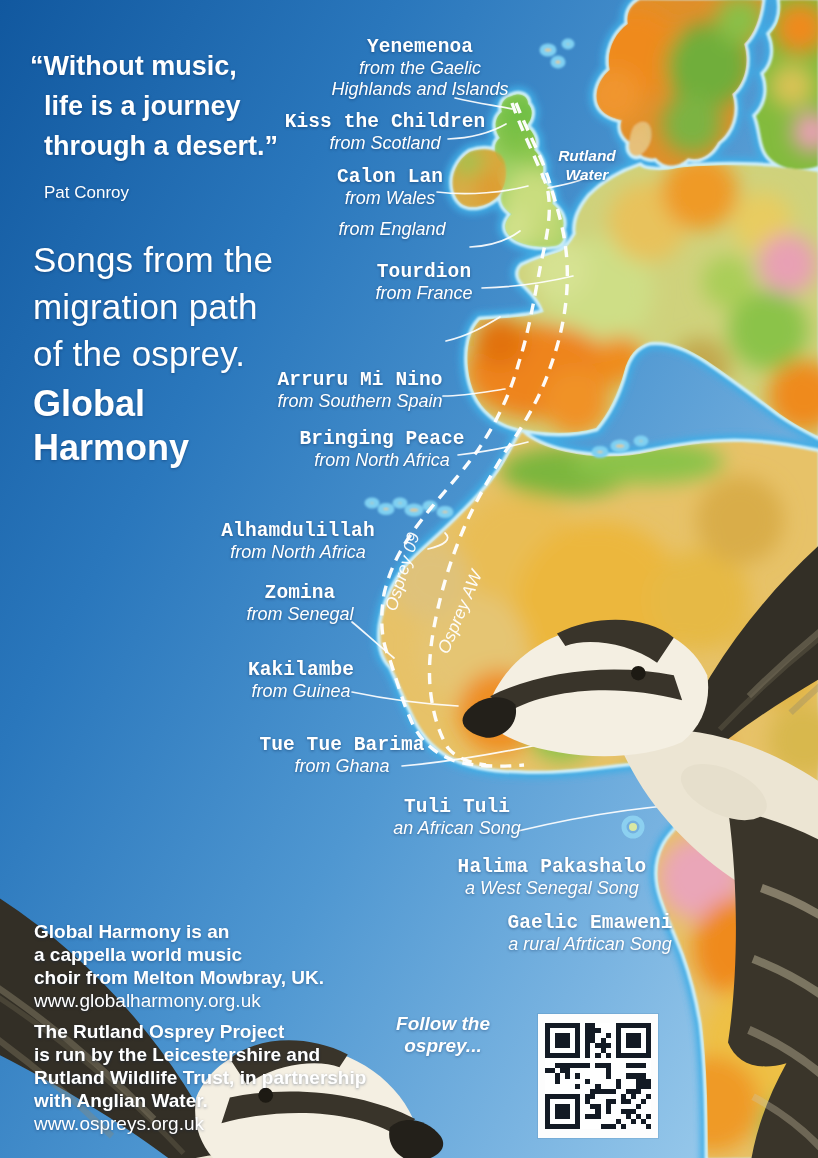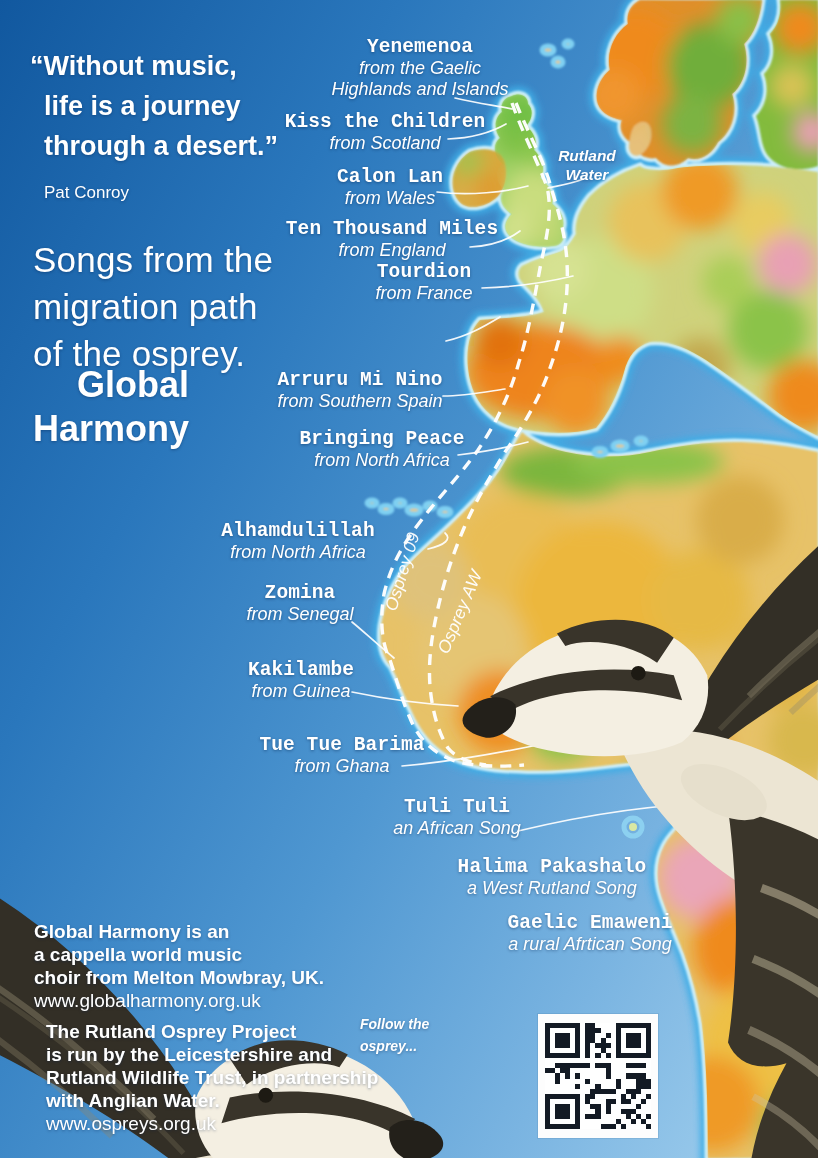--- a/index.html
+++ b/index.html
@@ -12,42 +12,42 @@
   [data-bind]{white-space:pre-line;}
   svg text[data-bind]{white-space:normal;}
   .txt{position:absolute;text-shadow:0 1px 3px rgba(0,30,70,.38);}
   .map-svg{position:absolute;left:0;top:0;}
   
   .quote{left:30px;top:46px;font-size:27px;font-weight:bold;line-height:40px;}
   .quote-text{padding-left:14px;text-indent:-14px;}
   .quote-attrib{font-size:17px;font-weight:normal;padding-left:14px;margin-top:16px;line-height:22px;}
   
   .title-light{left:33px;top:236px;font-size:35px;line-height:47px;font-weight:normal;letter-spacing:.2px;}
-  .title-bold{left:33px;top:363px;font-size:36px;line-height:44px;font-weight:bold;text-align:right;}
+  .title-bold{left:33px;top:382px;font-size:36px;line-height:44px;font-weight:bold;}
   
   .song{position:absolute;transform:translateX(-50%);text-align:center;text-shadow:0 1px 3px rgba(0,30,70,.45);}
   .song-title{font-size:19.5px;font-weight:bold;line-height:21px;letter-spacing:.1px;font-family:Liberation Mono, monospace;}
   .song-origin{font-size:18px;font-style:italic;line-height:21px;}
   .s0{left:420px;top:37px}.s1{left:385px;top:112px}.s2{left:390px;top:167px}
   .s3{left:392px;top:219px}.s4{left:424px;top:262px}.s5{left:368px;top:316px}
   .s6{left:360px;top:370px}.s7{left:382px;top:429px}.s8{left:298px;top:521px}
   .s9{left:300px;top:583px}.s10{left:301px;top:660px}.s11{left:342px;top:735px}
   .s12{left:457px;top:797px}.s13{left:552px;top:857px}.s14{left:590px;top:913px}
   
   .lake{left:587px;top:146px;transform:translateX(-50%);text-align:center;
         font-size:15.5px;font-weight:bold;font-style:italic;line-height:19px;}
   
   .info{left:34px;font-size:19px;line-height:23px;}
   .info-main{font-weight:bold;}
   .info-url{font-weight:normal;}
   .info1{top:920px;}
-  .info2{top:1020px;margin-left:12px;}
-  
-  .follow{left:360px;top:1013px;width:166px;text-align:left;
-          font-size:14px;font-weight:bold;font-style:italic;line-height:22px;}
+  .info2{top:1020px;}
+  
+  .follow{left:360px;top:1013px;width:166px;text-align:center;
+          font-size:19px;font-weight:bold;font-style:italic;line-height:22px;}
   .qr{position:absolute;left:538px;top:1014px;width:120px;height:124px;background:#fdfdfd;
       padding:7px;box-shadow:0 0 0 1px rgba(0,40,80,.08);}
   .qr svg{display:block;width:100%;height:100%;}
 </style>
 </head>
 <body>
 
 <div class="poster">
 
   <svg class="map-svg" width="818" height="1158" viewBox="0 0 818 1158" aria-hidden="true">
@@ -276,21 +276,20 @@
   </div>
   <div class="song s1">
     <div class="song-title" data-bind="poster.songs.1.title">Kiss the Children</div>
     <div class="song-origin" data-bind="poster.songs.1.origin">from Scotland</div>
   </div>
   <div class="song s2">
     <div class="song-title" data-bind="poster.songs.2.title">Calon Lan</div>
     <div class="song-origin" data-bind="poster.songs.2.origin">from Wales</div>
   </div>
   <div class="song s3">
-    <div class="song-title" data-bind="poster.songs.3.title">Ten Thousand Miles</div>
     <div class="song-origin" data-bind="poster.songs.3.origin">from England</div>
   </div>
   <div class="song s4">
     <div class="song-title" data-bind="poster.songs.4.title">Tourdion</div>
     <div class="song-origin" data-bind="poster.songs.4.origin">from France</div>
   </div>
   <div class="song s6">
     <div class="song-title" data-bind="poster.songs.6.title">Arruru Mi Nino</div>
     <div class="song-origin" data-bind="poster.songs.6.origin">from Southern Spain</div>
   </div>
@@ -313,21 +312,21 @@
   <div class="song s11">
     <div class="song-title" data-bind="poster.songs.11.title">Tue Tue Barima</div>
     <div class="song-origin" data-bind="poster.songs.11.origin">from Ghana</div>
   </div>
   <div class="song s12">
     <div class="song-title" data-bind="poster.songs.12.title">Tuli Tuli</div>
     <div class="song-origin" data-bind="poster.songs.12.origin">an African Song</div>
   </div>
   <div class="song s13">
     <div class="song-title" data-bind="poster.songs.13.title">Halima Pakashalo</div>
-    <div class="song-origin" data-bind="poster.songs.13.origin">a West Rutland Song</div>
+    <div class="song-origin" data-bind="poster.songs.13.origin">a West Senegal Song</div>
   </div>
   <div class="song s14">
     <div class="song-title" data-bind="poster.songs.14.title">Gaelic Emaweni</div>
     <div class="song-origin" data-bind="poster.songs.14.origin">a rural Afrtican Song</div>
   </div>
 
   <div class="txt lake" data-bind="poster.map.lake_label">Rutland
 Water</div>
 
   <div class="txt info info1">

